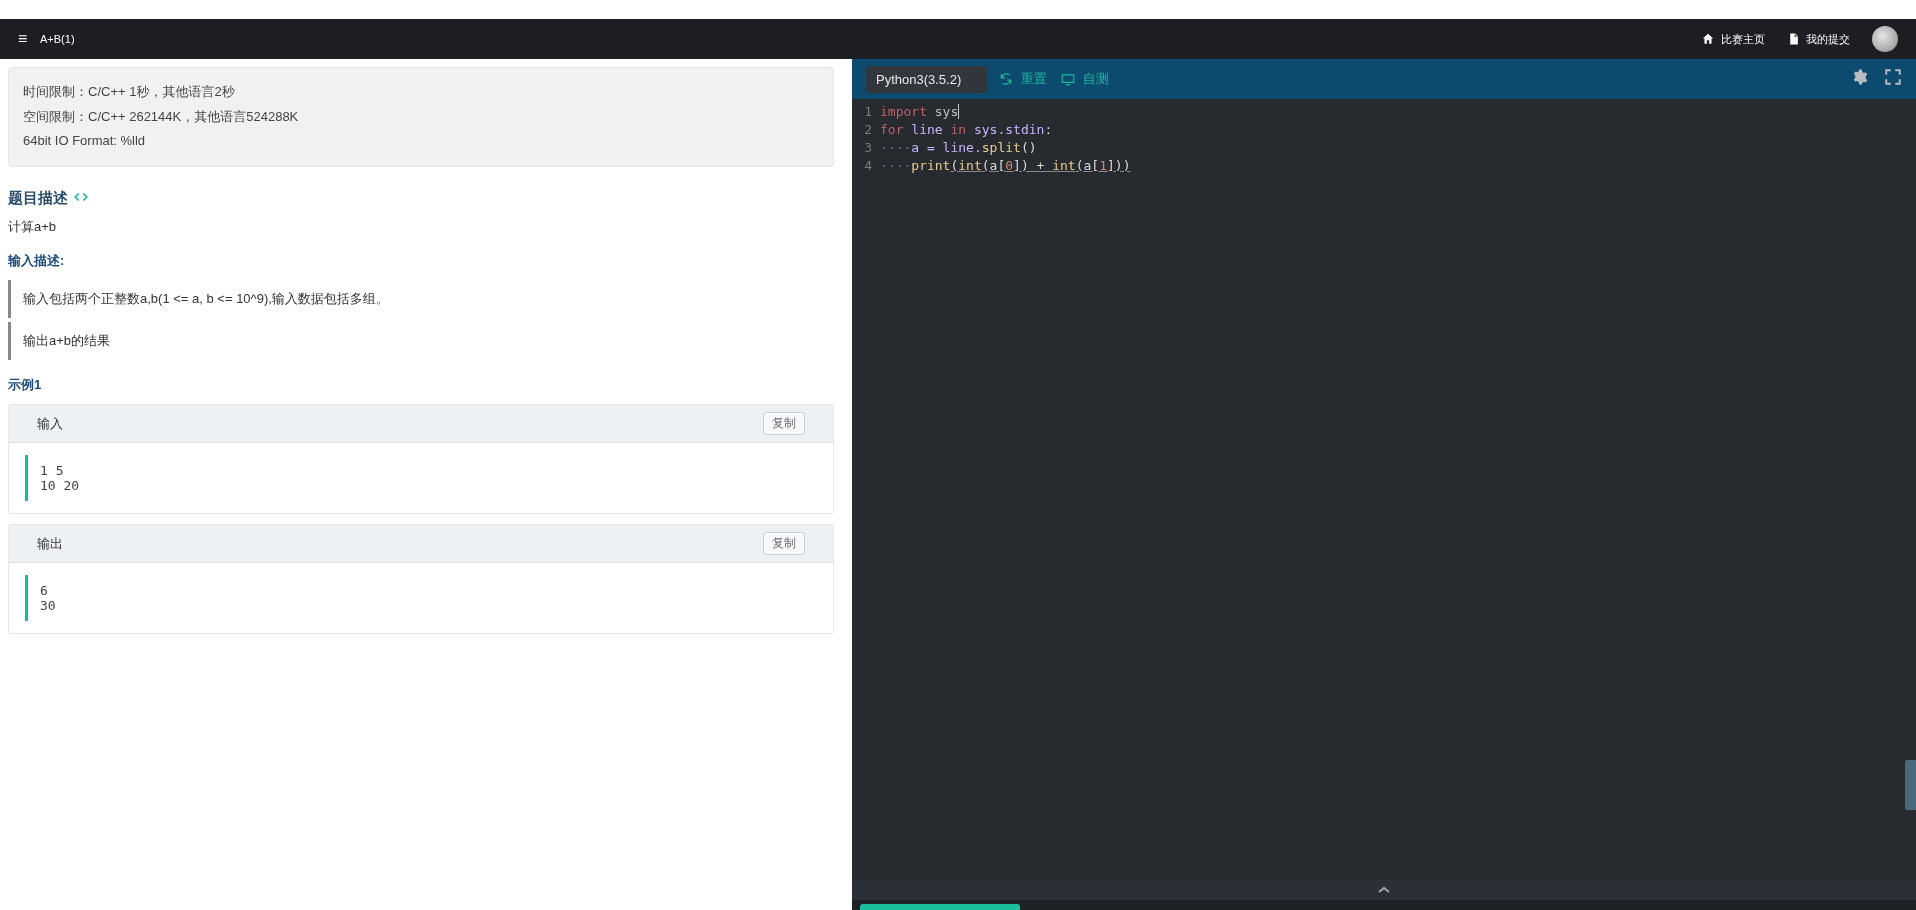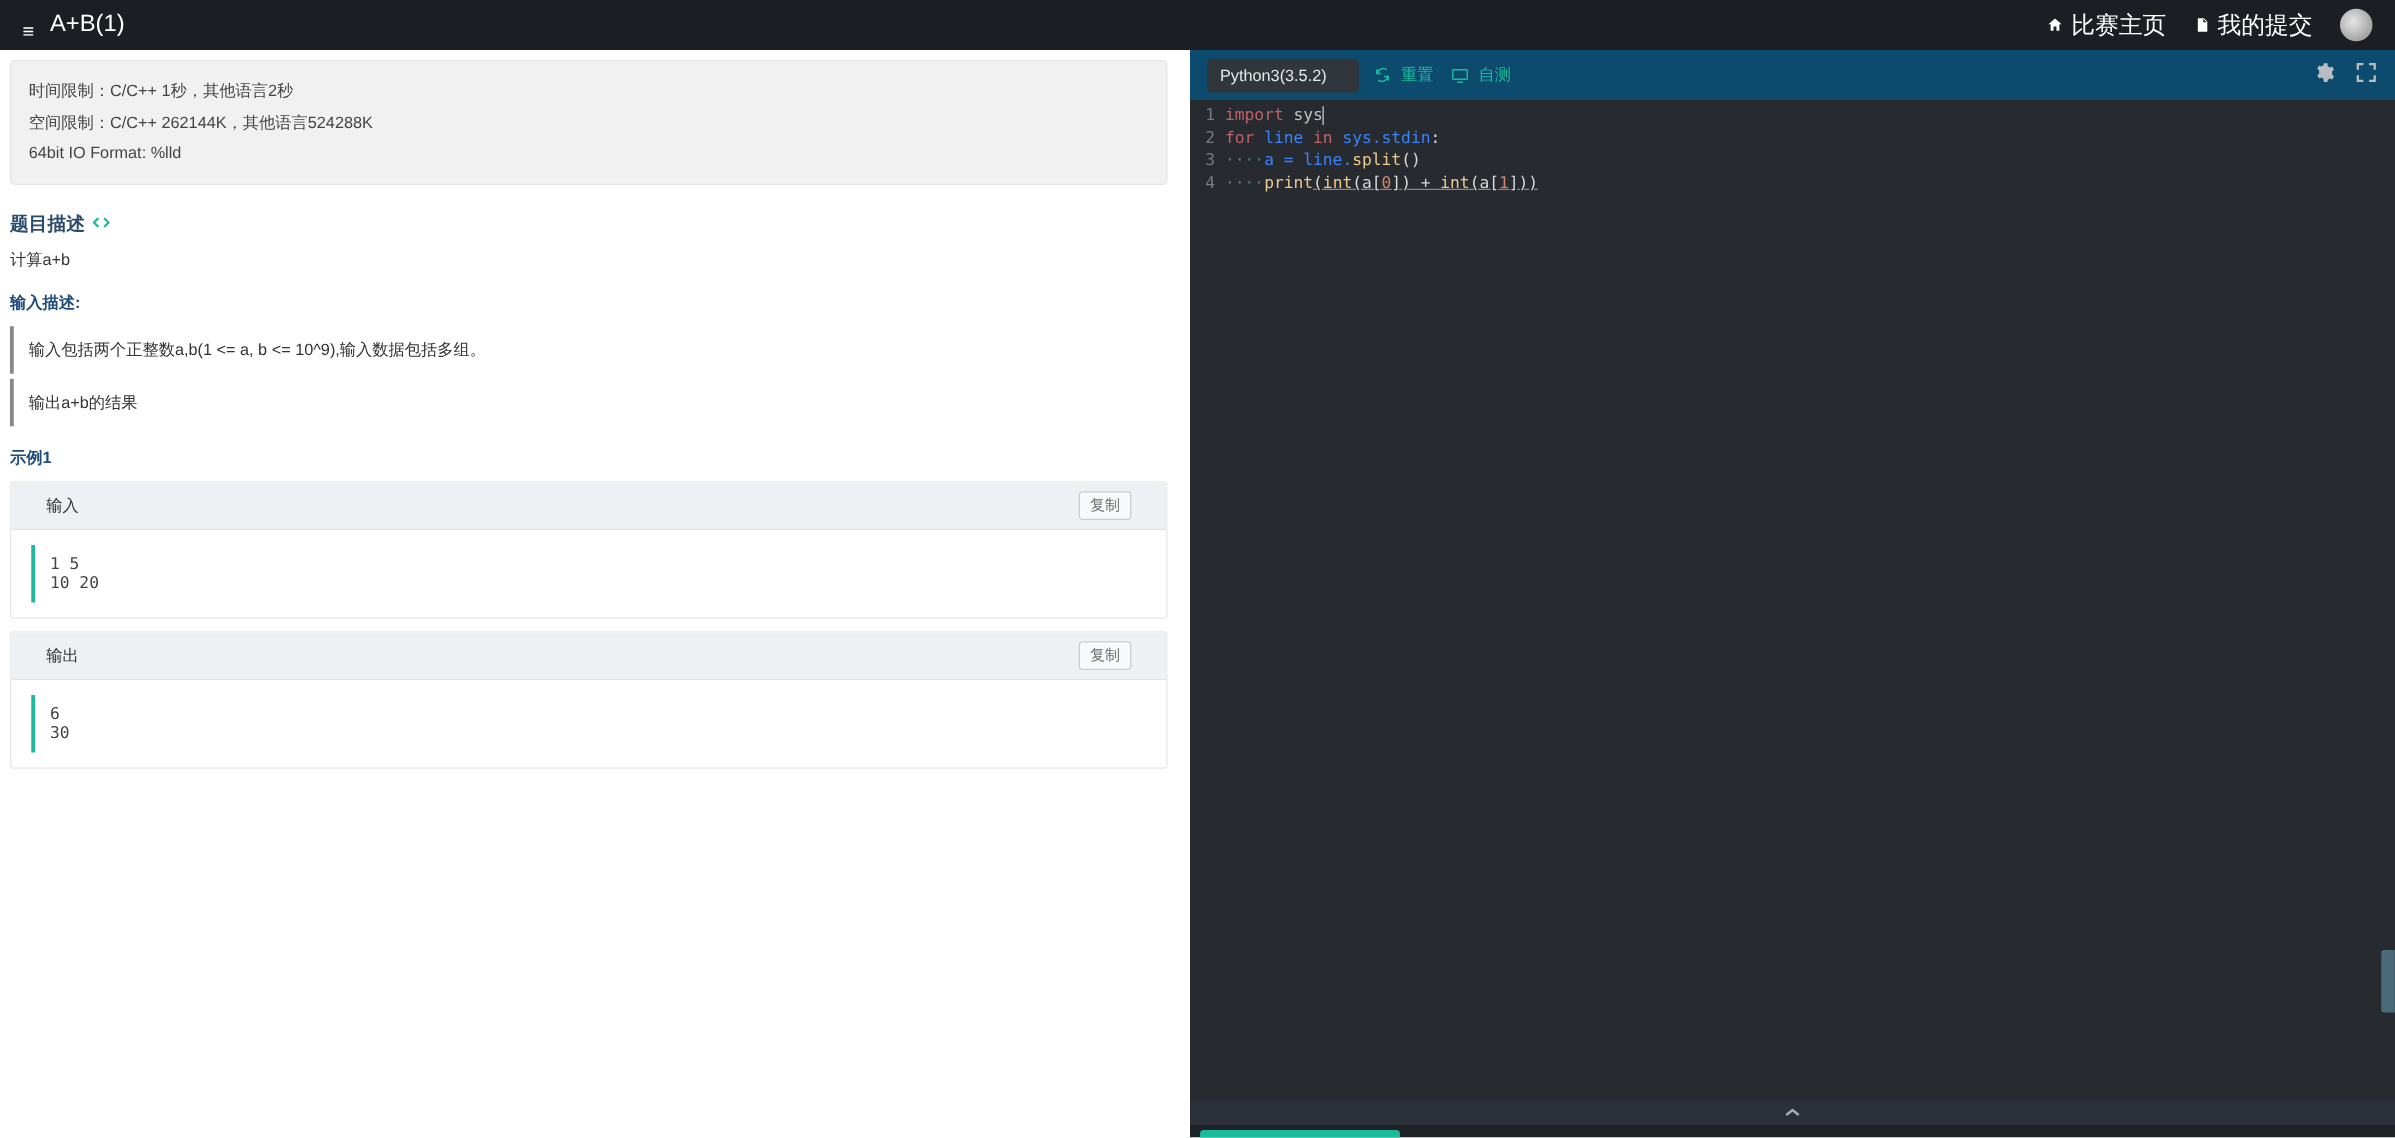--- a/index.html
+++ b/index.html
@@ -16,21 +16,22 @@
       display: flex;
       flex-direction: column;
     }
     .top-bar {
       height: 40px;
       background: #1c1e23;
       display: flex;
       align-items: center;
       padding: 0 18px;
       color: #fff;
-      font-size: 19px;
+      font-size: 11px;
+      margin-top: 19px;
     }
     .top-bar .left {
       display: flex;
       align-items: center;
       gap: 8px;
     }
     .top-bar .list-icon {
       display: inline-block;
       width: 14px;
       height: 12px;
@@ -61,21 +62,21 @@
       background: radial-gradient(circle at 40% 40%, #e5e5e5, #888);
       cursor: pointer;
     }
     .main {
       flex: 1;
       display: flex;
       min-height: 0;
     }
     
     .left-panel {
-      width: 952px;
+      width: 852px;
       background: #fff;
       padding: 8px;
       overflow-y: auto;
       color: #333;
       border-right: 10px solid #fff;
     }
     .limits-box {
       background: #f1f1f1;
       border: 1px solid #e5e5e5;
       border-radius: 4px;
@@ -224,21 +225,21 @@
       color: #777c82;
       padding-right: 8px;
       user-select: none;
     }
     .code-text {
       color: #d8d8d8;
     }
     .tok-kw { color: #bf616a; }
     .tok-kw2 { color: #bf616a; }
     .tok-mod { color: #c0c0c0; }
-    .tok-id { color: #3b82f6; }
+    .tok-id { color: #c4b5fd; }
     .tok-builtin { color: #ebcb8b; }
     .tok-num { color: #d08770; }
     .tok-op { color: #d8d8d8; }
     .tok-dot { color: #8be9fd; opacity: 0.4; }
     .bottom-strip {
       height: 20px;
       background: #2b3038;
       display: flex;
       align-items: center;
       justify-content: center;

